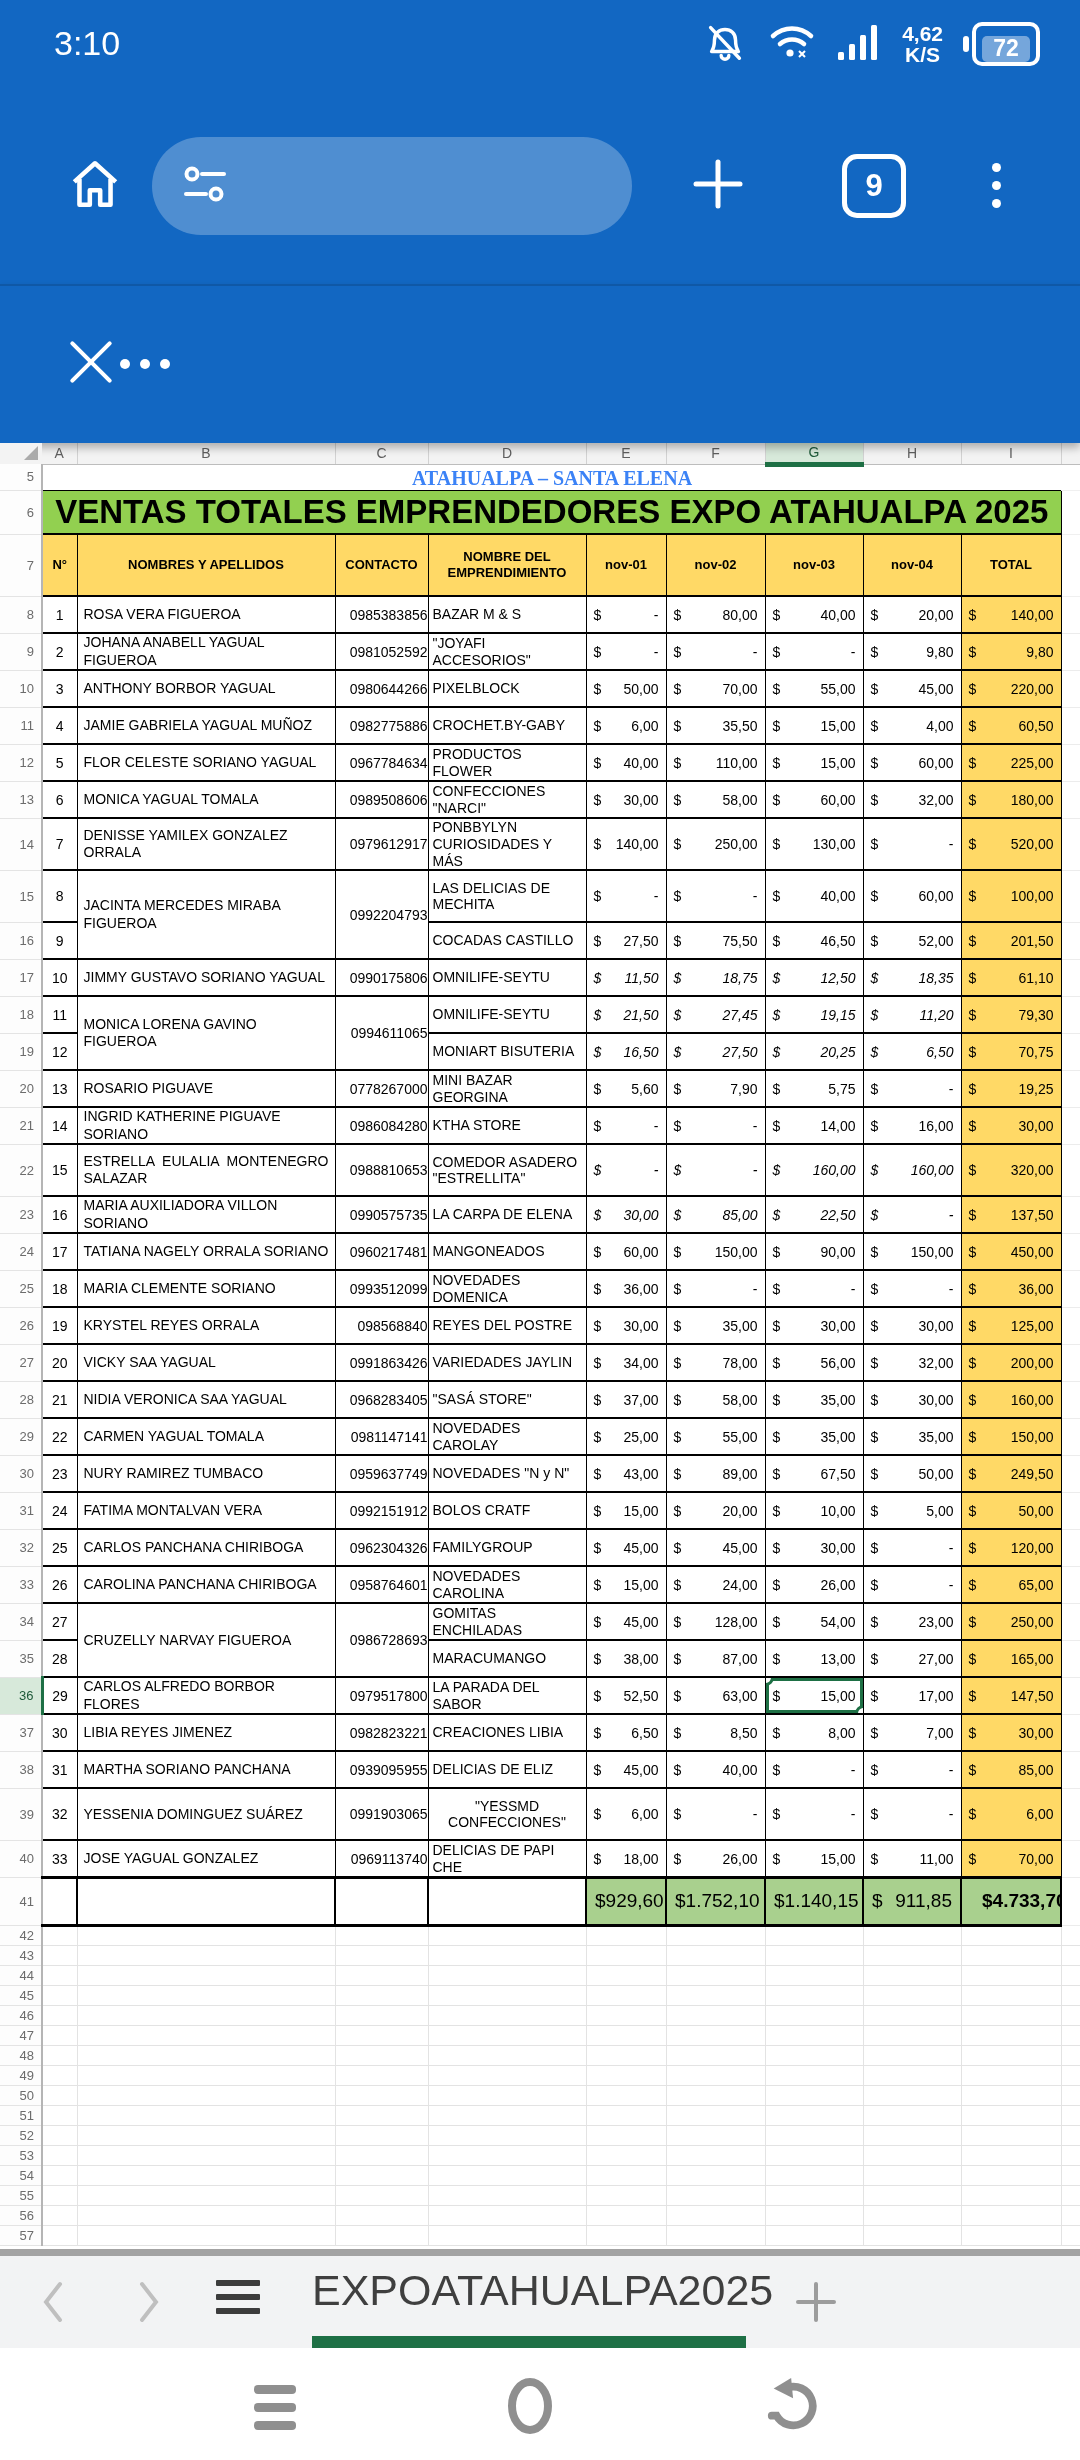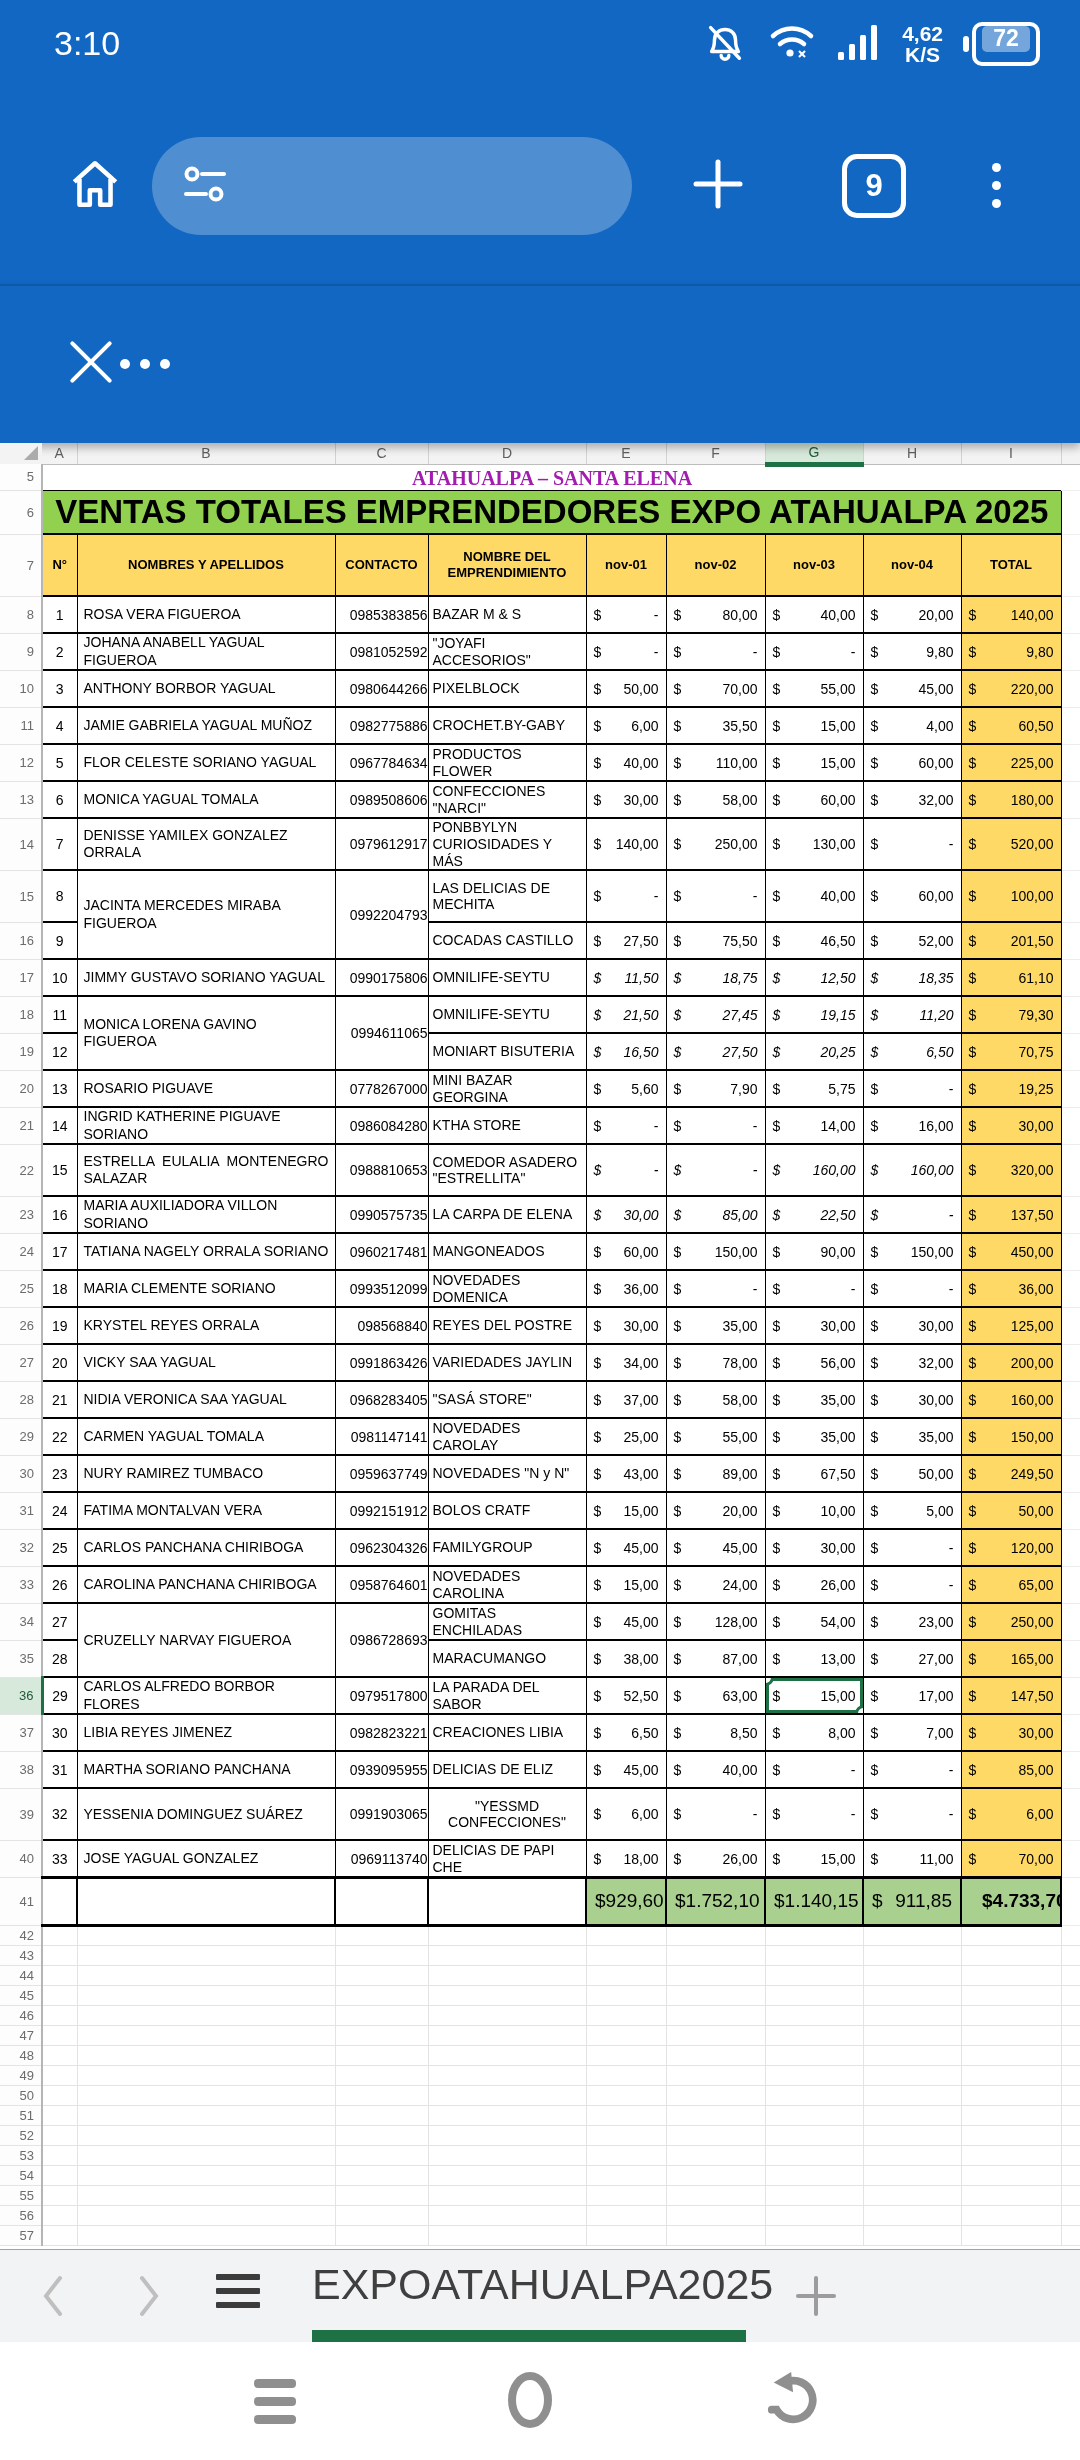--- a/index.html
+++ b/index.html
@@ -7,21 +7,21 @@
           font-family:"Liberation Sans","DejaVu Sans",sans-serif;}
   
   .topbar{background:#1267c2;height:443px;display:flex;flex-direction:column;}
   .statusbar{height:88px;display:flex;align-items:center;color:#fff;}
   .time{font-size:34px;margin-left:54px;}
   .status-right{margin-left:auto;margin-right:40px;display:flex;align-items:center;gap:20px;}
   .speed{font-size:21px;font-weight:700;line-height:21px;text-align:center;letter-spacing:0;}
   .battery{display:flex;align-items:center;}
   .battery-nub{width:6px;height:16px;background:#fff;border-radius:3px;margin-right:3px;}
   .battery-body{width:60px;height:36px;border:4px solid #fff;border-radius:10px;background:transparent;
-                display:flex;align-items:flex-start;justify-content:center;}
+                display:flex;align-items:flex-end;justify-content:center;}
   .battery-fill{width:48px;height:26px;border-radius:5px;background:rgba(255,255,255,.42);
                 display:flex;align-items:center;justify-content:center;color:#fff;font-size:23px;font-weight:700;}
   .browserbar{height:197px;display:flex;align-items:center;}
   .home-btn{margin-left:66px;}
   .url-pill{margin-left:28px;width:480px;height:98px;border-radius:49px;background:rgba(255,255,255,.26);
             display:flex;align-items:center;overflow:hidden;flex:0 0 auto;}
   .tune-icon{margin-left:30px;flex:0 0 auto;}
   .url-text{color:#fff;font-size:37px;margin-left:18px;white-space:nowrap;}
   .plus-btn{margin-left:58px;}
   .tab-btn{margin-left:96px;width:54px;height:54px;border:5px solid #fff;border-radius:15px;
@@ -45,21 +45,21 @@
   .gut{background:#fdfdfd;border-right:2px solid #b5b5b5;border-bottom:1px solid #e4e4e4;
        color:#6c6c6c;font-size:13px;text-align:right;padding-right:7px;}
   .gut-sel{background:#d7e9da;color:#1e5a39;border-right:3px solid #1e7045;}
   .letter{background:#f3f3f3;color:#5f5f5f;font-size:14px;text-align:center;
           border-right:1px solid #d2d2d2;border-bottom:1px solid #bdbdbd;}
   .jletter{border-right:none;}
   .corner{position:relative;background:#f3f3f3;}
   .corner:after{content:"";position:absolute;right:4px;bottom:4px;width:0;height:0;
                 border-bottom:14px solid #ababab;border-left:14px solid transparent;}
   .letter-sel{background:#d7e9da;border-bottom:5px solid #1e7045;color:#1e5a39;}
-  .r5td{font-family:"Liberation Serif","DejaVu Serif",serif;font-weight:700;font-size:20px;text-align:center;color:#a21caf;}
+  .r5td{font-family:"Liberation Serif","DejaVu Serif",serif;font-weight:700;font-size:20px;text-align:center;color:#3b82f6;}
   .r6td{background:#92d050;font-weight:700;font-size:33px;text-align:center;color:#000;
         border:1px solid #000;border-bottom-width:2px;}
   .hcell{background:#ffd966;font-weight:700;font-size:13px;text-align:center;line-height:1.2;
          border:1px solid #000;border-top-width:2px;border-bottom-width:2px;color:#000;}
   .c{border:1px solid #000;border-top-width:2px;border-bottom-width:2px;font-size:14px;color:#000;}
   .cA{text-align:center;}
   .cB{text-align:left;padding:0 6px;line-height:1.25;}
   .just{text-align:justify;}
   .cC{text-align:right;}
   .cD{text-align:left;padding:0 4px;line-height:1.2;}
@@ -75,21 +75,21 @@
   .h-tl{left:-9px;top:-9px;} .h-br{right:-9px;bottom:-9px;}
   .tot{border:2px solid #000;border-top-width:3px;border-bottom-width:3px;font-size:19px;}
   .tcell{background:#fff;}
   .tot-val{background:#a9d08e;text-align:left;padding-left:8px;}
   .tot-h{background:#a9d08e;}
   .tot-h .in{display:flex;justify-content:space-between;align-items:center;padding:0 8px;}
   .tot-i{background:#a9d08e;font-weight:700;text-align:left;padding-left:20px;}
   .egut{border-right:2px solid #b5b5b5;border-bottom:1px solid #e4e4e4;}
   .ecell{border-right:1px solid #e3e3e3;border-bottom:1px solid #e3e3e3;background:#fff;}
   
-  .tabbar{height:92px;background:#f2f3f4;position:relative;border-top:1px solid #a3a3a3;}
+  .tabbar{height:92px;background:#f2f3f4;position:relative;border-top:7px solid #a3a3a3;}
   .chev{position:absolute;top:18px;}
   .chev-l{left:34px;} .chev-r{left:128px;}
   .burger{position:absolute;left:216px;top:24px;display:flex;flex-direction:column;gap:8px;}
   .burger i{display:block;width:44px;height:6px;background:#3c3c3c;border-radius:1px;}
   .tab-title{position:absolute;left:312px;top:10px;font-size:43px;color:#3f3f3f;white-space:nowrap;}
   .tab-underline{position:absolute;left:312px;bottom:0;width:434px;height:12px;background:#1e7045;}
   .tab-plus{position:absolute;left:792px;top:22px;}
   
   .navbar{height:119px;background:#fff;display:flex;align-items:center;justify-content:space-around;padding:0 150px;}
   .recents{display:flex;flex-direction:column;gap:9px;}

